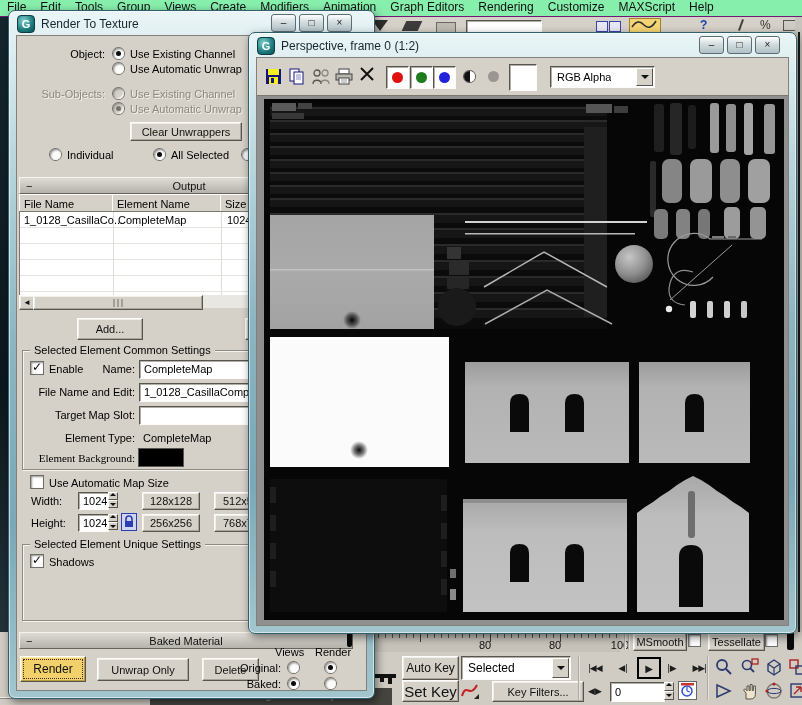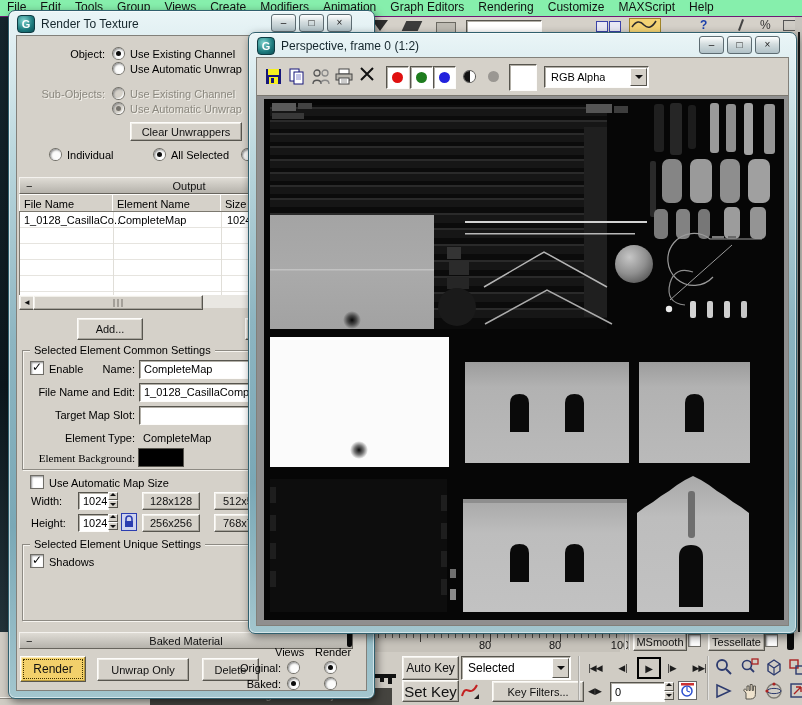--- a/index.html
+++ b/index.html
@@ -452,21 +452,21 @@
             <div class="dot" style="background:#2222dd;"></div>
           </div>
         <div class="chanbtn" style="left:202px;top:8px;">
             <div class="dot" style="background:linear-gradient(90deg,#111 50%,#fff 50%);box-shadow:0 0 0 1px #555;"></div>
           </div>
         <div class="chanbtn" style="left:226px;top:8px;">
             <div class="dot" style="background:#9a9792;"></div>
           </div>
         <div class="abs inset" style="left:252px;top:6px;width:26px;height:25px;background:#fff;"></div>
 
-        <div class="inset abs" style="left:287px;top:8px;width:103px;height:20px;">
+        <div class="inset abs" style="left:293px;top:8px;width:103px;height:20px;">
           <div class="fieldtxt" style="left:2px;top:2px;">RGB Alpha</div>
           <div class="combo-arrow"></div>
         </div>
       </div>
 
       <div class="abs" style="left:0;top:38px;right:0;bottom:0;background:#8f8f8f;overflow:hidden;">
         <div class="abs" style="left:7px;top:3px;width:520px;height:521px;">
           <svg width="520" height="521" viewBox="0 0 520 521">
             <defs>
               <linearGradient id="wallA" x1="0" y1="0" x2="0" y2="1">

